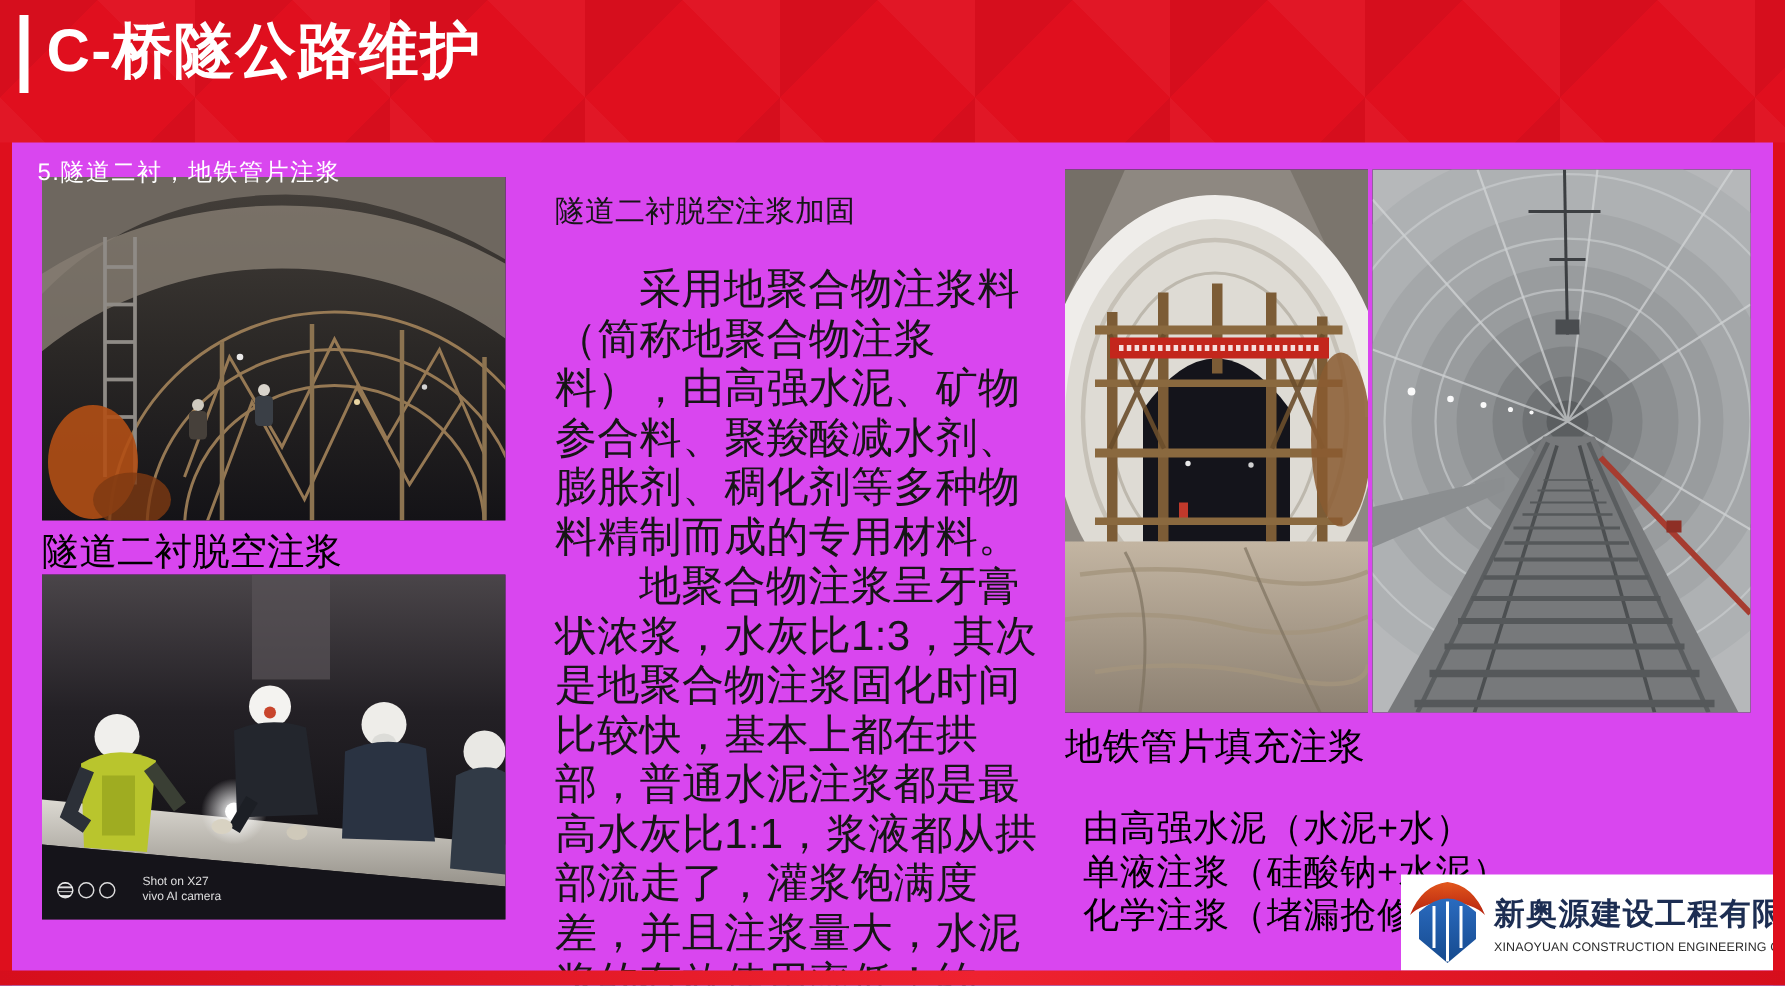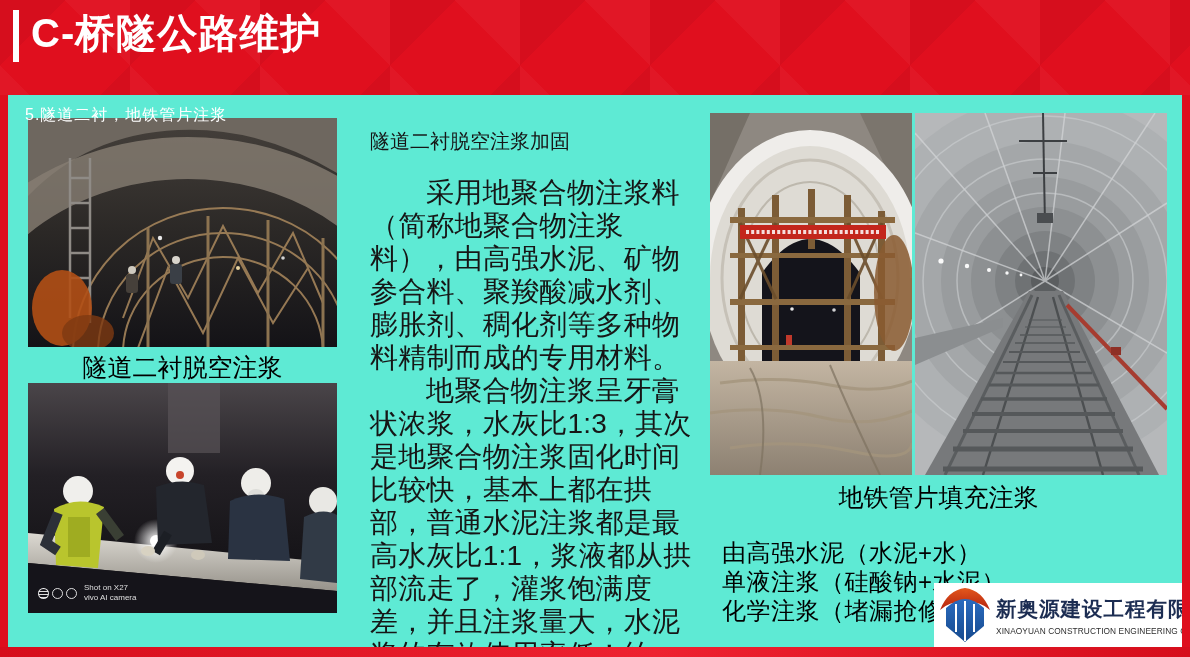--- a/index.html
+++ b/index.html
@@ -1,20 +1,20 @@
 <!DOCTYPE html>
 <html><head>
 <meta charset="utf-8">
 <style>
   * { margin:0; padding:0; box-sizing:border-box; }
   html,body { background:#888; }
   body { font-family:"Liberation Sans", sans-serif; }
   .slide{
     position:relative; width:1190px; height:657px;
-    background:#5eead4; overflow:hidden; margin:0 auto;
+    background:#d946ef; overflow:hidden; margin:0 auto;
   }
   
   .edge{ position:absolute; top:0; bottom:0; width:8px; background:#de0f1d; z-index:5; }
   .edge.left{ left:0; } .edge.right{ right:0; }
   .bottom-bar{ position:absolute; left:0; right:0; bottom:0; height:10px;
     background:linear-gradient(90deg,#d60e1c,#ee2230 55%,#d60e1c); z-index:6; }
   
   .header{
     position:absolute; left:0; top:0; width:1190px; height:95px; z-index:7;
     background:
@@ -27,25 +27,25 @@
   .accent-bar{ position:absolute; left:13px; top:10px; width:6px; height:52px; background:#fff; }
   .page-title{ position:absolute; left:31px; top:6px; font-size:40px; font-weight:700; letter-spacing:1px; }
   .page-subtitle{ position:absolute; left:25px; top:57px; font-size:16px; font-weight:400; letter-spacing:1px;margin-top:48px; }
   
   .photo{ position:absolute; overflow:hidden; background:#222; }
   .photo svg{ display:block; width:100%; height:100%; }
   .photo1{ left:28px; top:118px; width:309px; height:229px; }
   .photo2{ left:28px; top:383px; width:309px; height:230px; }
   .photo3{ left:710px; top:113px; width:202px; height:362px; }
   .photo4{ left:915px; top:113px; width:252px; height:362px; }
-  .caption{ position:absolute; color:#000; font-size:25px; text-align:center; }
+  .caption{ position:absolute; color:#000; font-size:25px; text-align:left; }
   .caption1{ left:28px; top:351px; width:309px; }
   .caption2{ left:710px; top:481px; width:457px; }
   
-  .watermark{ position:absolute; left:10px; bottom:10px; display:flex; align-items:center; gap:7px;
+  .watermark{ position:absolute; left:10px; bottom:10px; display:flex; align-items:center; gap:18px;
     color:rgba(255,255,255,.85); }
   .wm-circles{ display:flex; gap:3px; align-items:center; }
   .wm-circles span{ width:11px; height:11px; border:1.3px solid rgba(255,255,255,.85); border-radius:50%; display:block; }
   .wm-circles span.fill{ background:repeating-linear-gradient(0deg, rgba(255,255,255,.85) 0 1px, transparent 1px 3px); }
   .wm-text{ font-size:8px; line-height:10px; }
   
   .article{ position:absolute; left:370px; top:128px; width:322px; color:#161616; }
   .article-heading{ font-size:20px; line-height:26px; font-weight:400;font-family:Liberation Serif, serif; }
   .article p{ margin-top:0; font-size:28px; line-height:33px; text-indent:2em; letter-spacing:.2px; }
   .article p.first{ margin-top:22px; }

